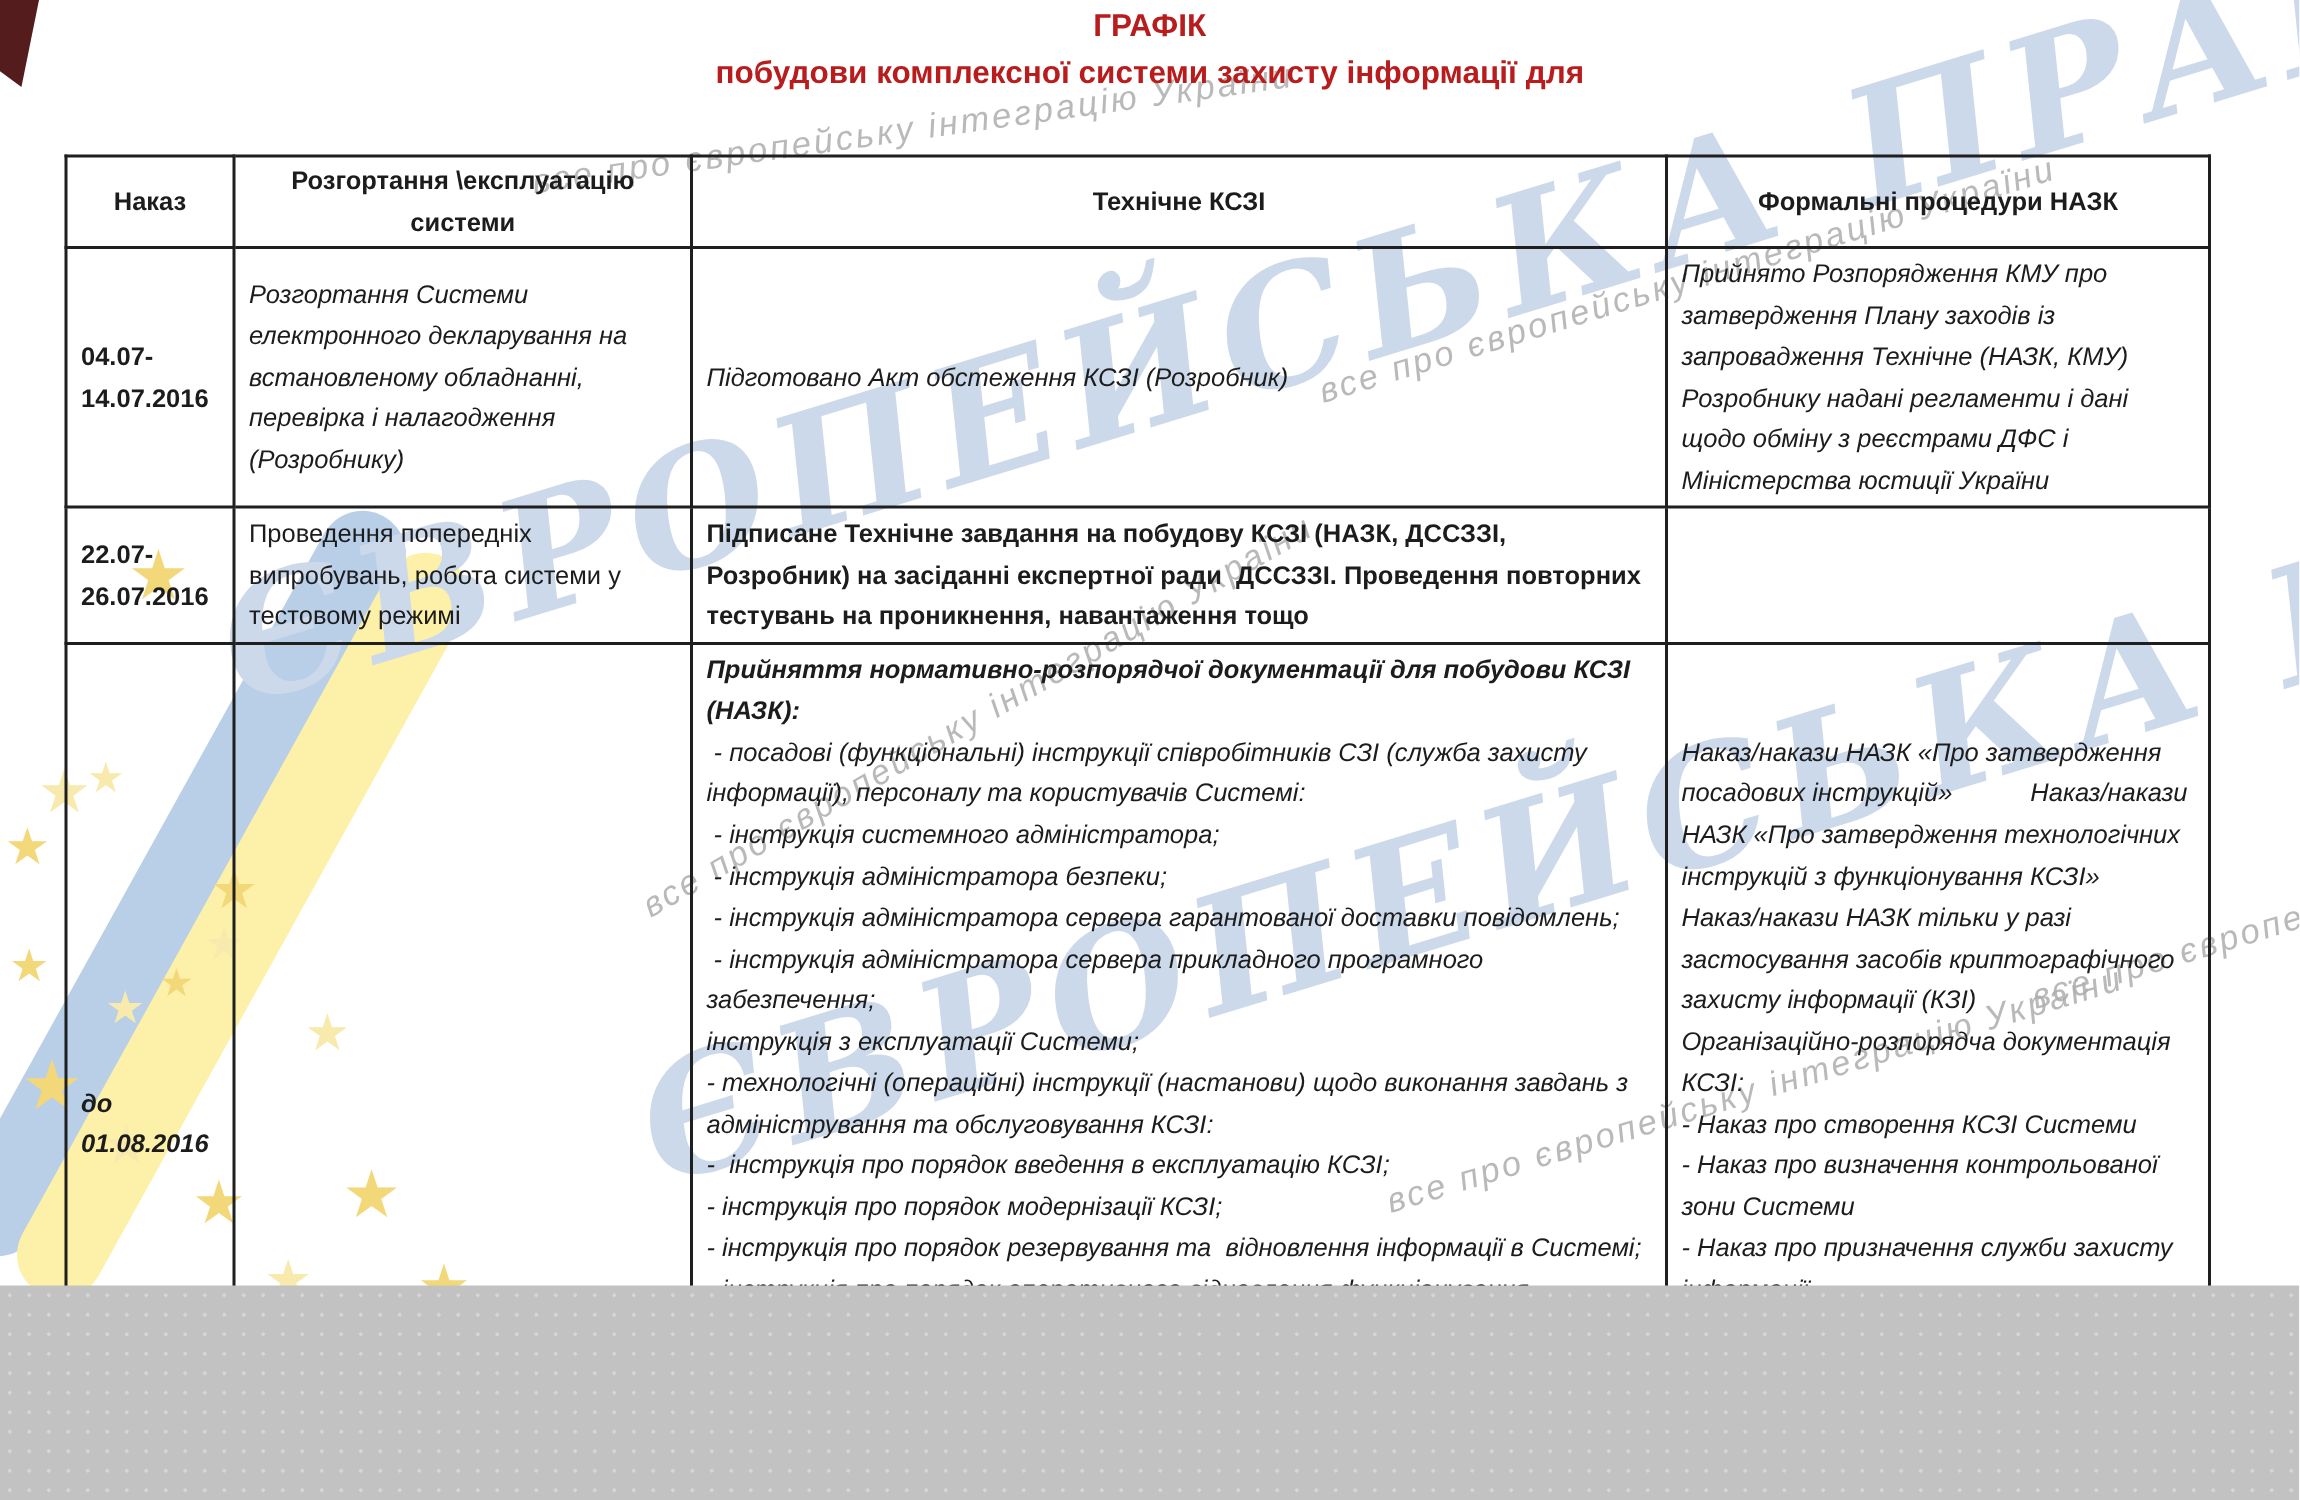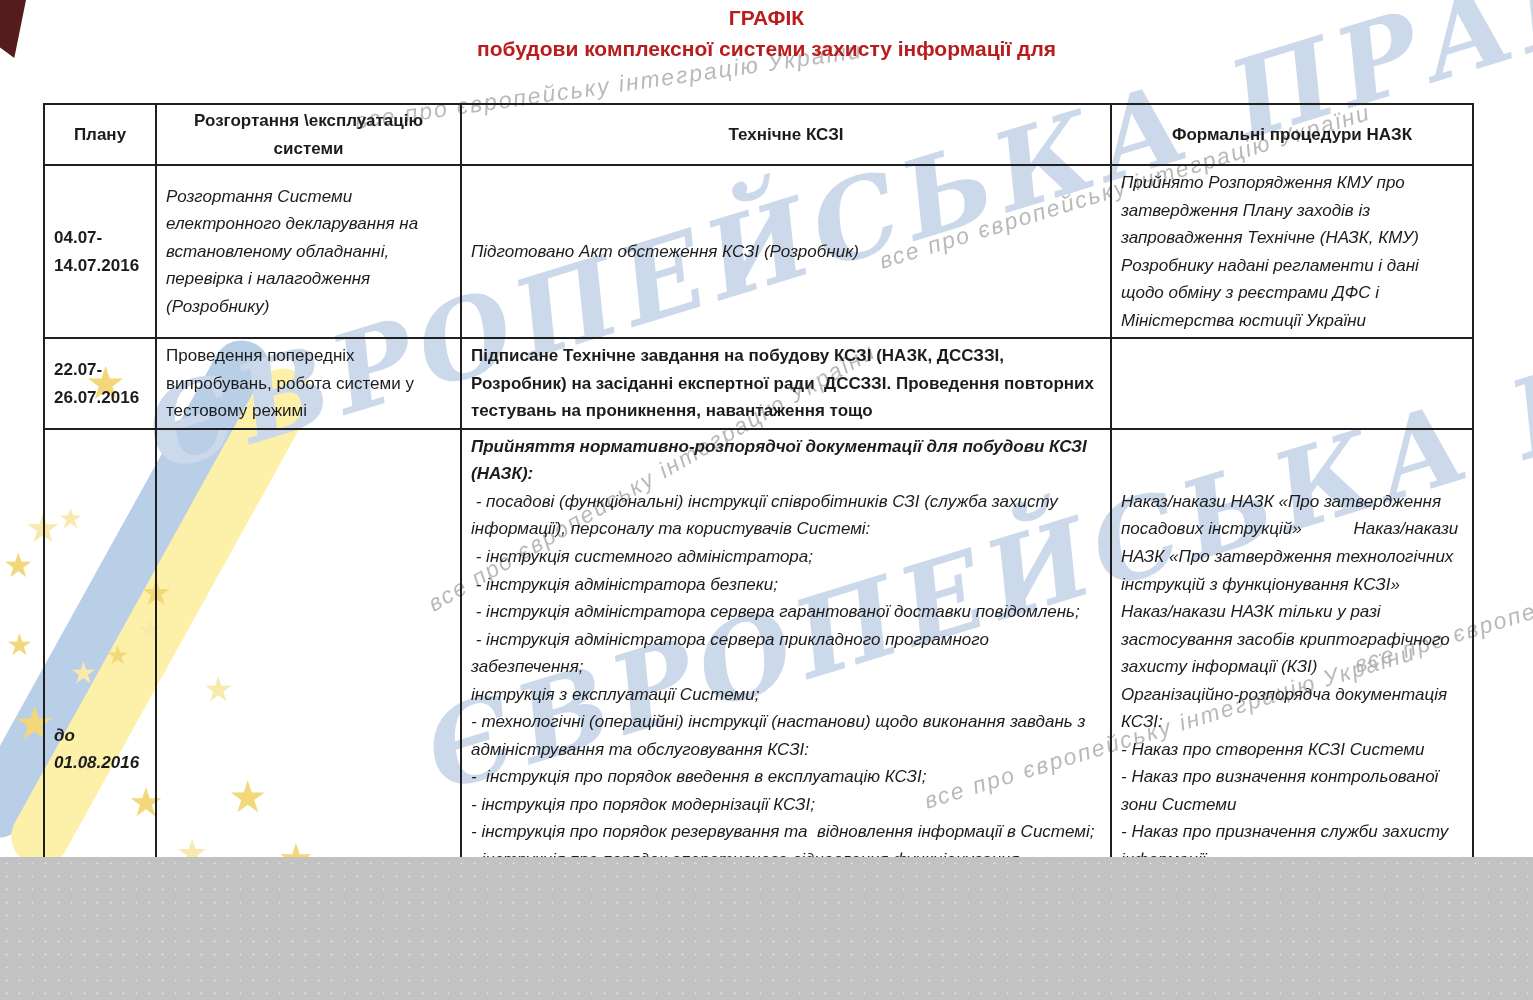--- a/index.html
+++ b/index.html
@@ -118,21 +118,21 @@
 
   <table class="sched">
     <colgroup>
       <col style="width:112px">
         <col style="width:305px">
         <col style="width:650px">
         <col style="width:362px">
     </colgroup>
     <thead>
       <tr style="height:37px">
-        <th>Плану</th>
+        <th>Наказ</th>
         <th>Розгортання \експлуатацію системи</th>
         <th>Технічне КСЗІ</th>
         <th>Формальні процедури НАЗК</th>
       </tr>
     </thead>
     <tbody>
       <tr style="height:133px">
         <td class="c-date">04.07-
 14.07.2016</td>
         <td class="it">Розгортання Системи електронного декларування на встановленому обладнанні, перевірка і налагодження (Розробнику)</td>

